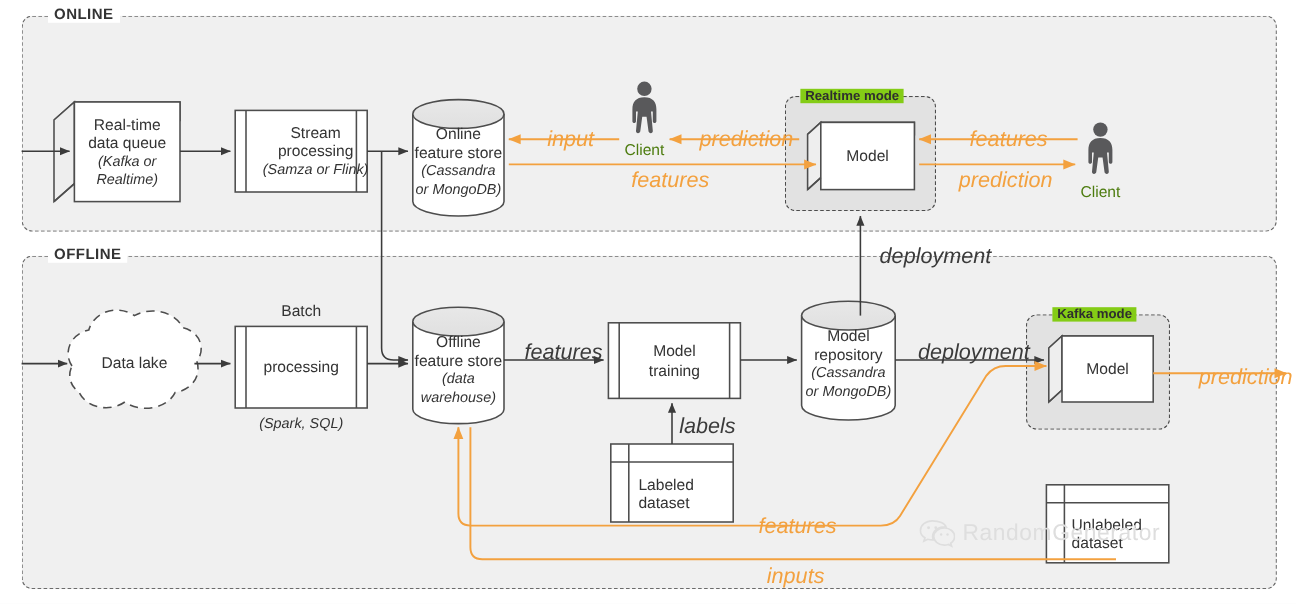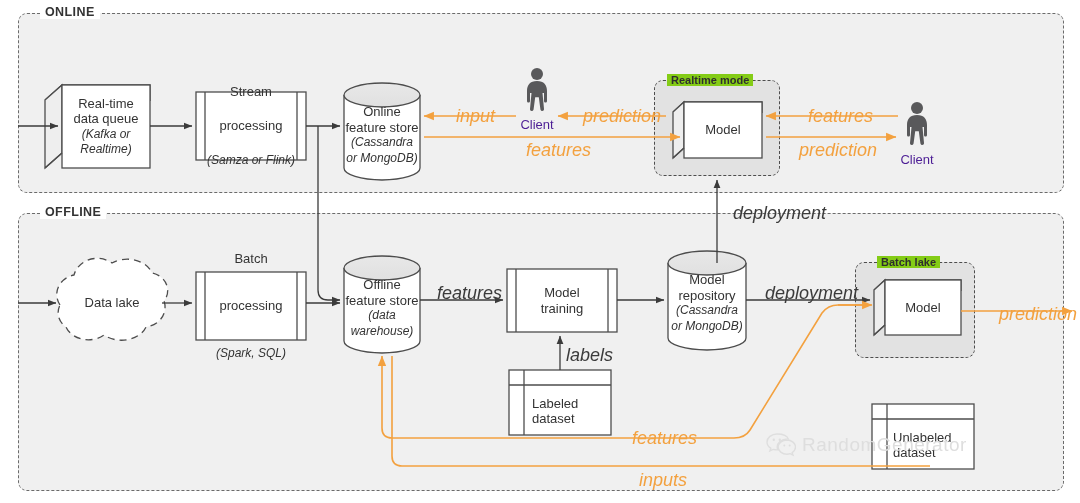--- a/index.html
+++ b/index.html
@@ -67,21 +67,21 @@
     font-style:italic;
     font-size:18px;
     color:#3b3b3b;
     white-space:nowrap;
   }
   .edge-label.orange{color:#f3a13f;}
 
   .actor-label{
     position:absolute;
     font-size:13px;
-    color:#4c1d95;
+    color:#4d7c0f;
     white-space:nowrap;
     text-align:center;
   }
 
   
   .watermark{
     position:absolute;
     display:flex;align-items:center;gap:6px;
     color:#dedede;
     font-size:19px;
@@ -98,21 +98,21 @@
   <div class="section" style="left:18px;top:13px;width:1046px;height:180px;"></div>
   <div class="section-title" style="left:40px;top:6px;">ONLINE</div>
 
   <div class="section" style="left:18px;top:213px;width:1046px;height:278px;"></div>
   <div class="section-title" style="left:40px;top:206px;">OFFLINE</div>
 
   <div class="modebox" style="left:654px;top:80px;width:126px;height:96px;"></div>
   <div class="modebox-title" style="left:667px;top:74px;">Realtime mode</div>
 
   <div class="modebox" style="left:855px;top:262px;width:120px;height:96px;"></div>
-  <div class="modebox-title" style="left:877px;top:256px;">Batch lake</div>
+  <div class="modebox-title" style="left:877px;top:256px;">Kafka mode</div>
 
   <svg class="layer" viewBox="0 0 1080 503">
     <defs>
       <marker id="ah-dark" markerWidth="7" markerHeight="7" refX="6.2" refY="3" orient="auto">
         <path d="M0,0.4 L6.4,3 L0,5.6 z" fill="#3b3b3b"></path>
       </marker>
       <marker id="ah-orange" markerWidth="7" markerHeight="7" refX="6.2" refY="3" orient="auto">
         <path d="M0,0.4 L6.4,3 L0,5.6 z" fill="#f3a13f"></path>
       </marker>
       <linearGradient id="cyl-top" x1="0" y1="0" x2="0" y2="1">
@@ -262,21 +262,21 @@
     </g>
   </svg>
 
   <div class="node-text" style="left:62px;top:85px;width:88px;height:83px;">
     <span>Real-time</span>
     <span>data queue</span>
     <span class="it">(Kafka or</span>
     <span class="it">Realtime)</span>
   </div>
 
-  <div class="node-text" style="left:205px;top:92px;width:92px;height:68px;gap:19px;">
+  <div class="node-text" style="left:217px;top:92px;width:92px;height:68px;">
     <span>Stream</span>
     <span>processing</span>
     <span class="it">(Samza or Flink)</span>
   </div>
 
   <div class="node-text" style="left:329px;top:100px;width:106px;height:70px;">
     <span>Online</span>
     <span>feature store</span>
     <span class="it">(Cassandra</span>
     <span class="it">or MongoDB)</span>

